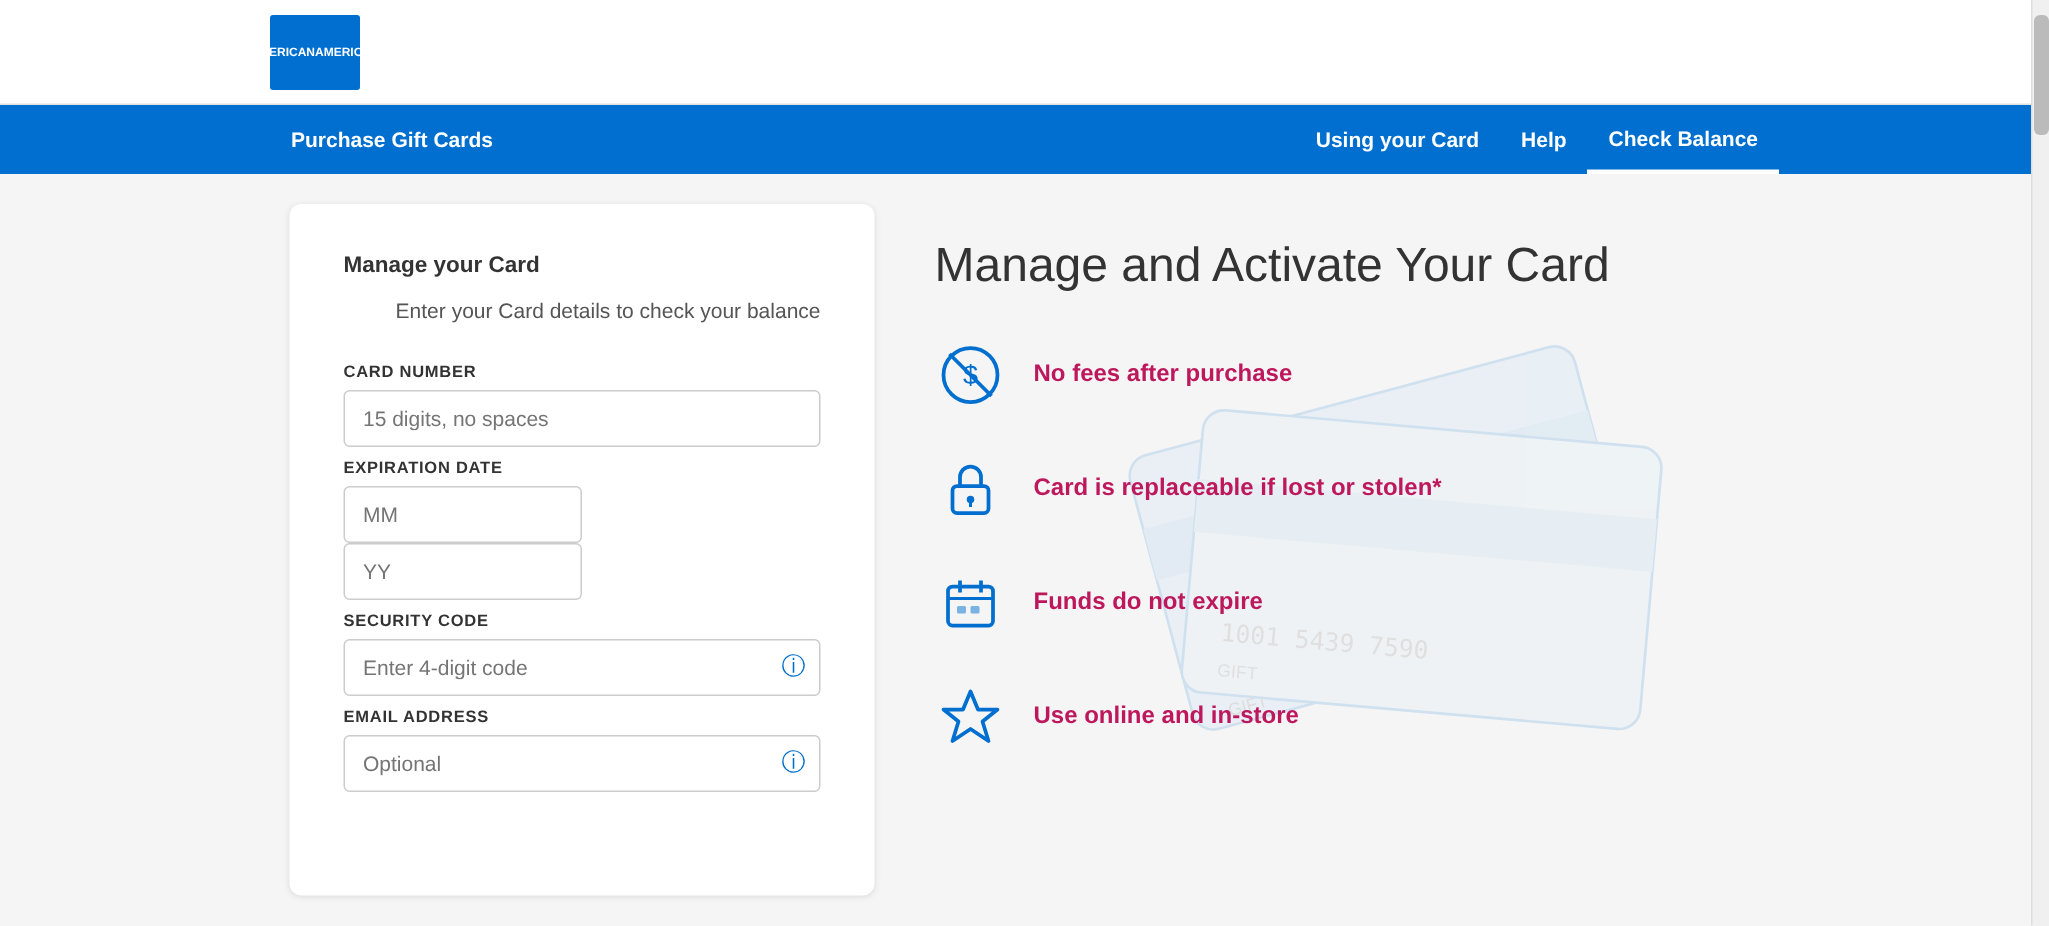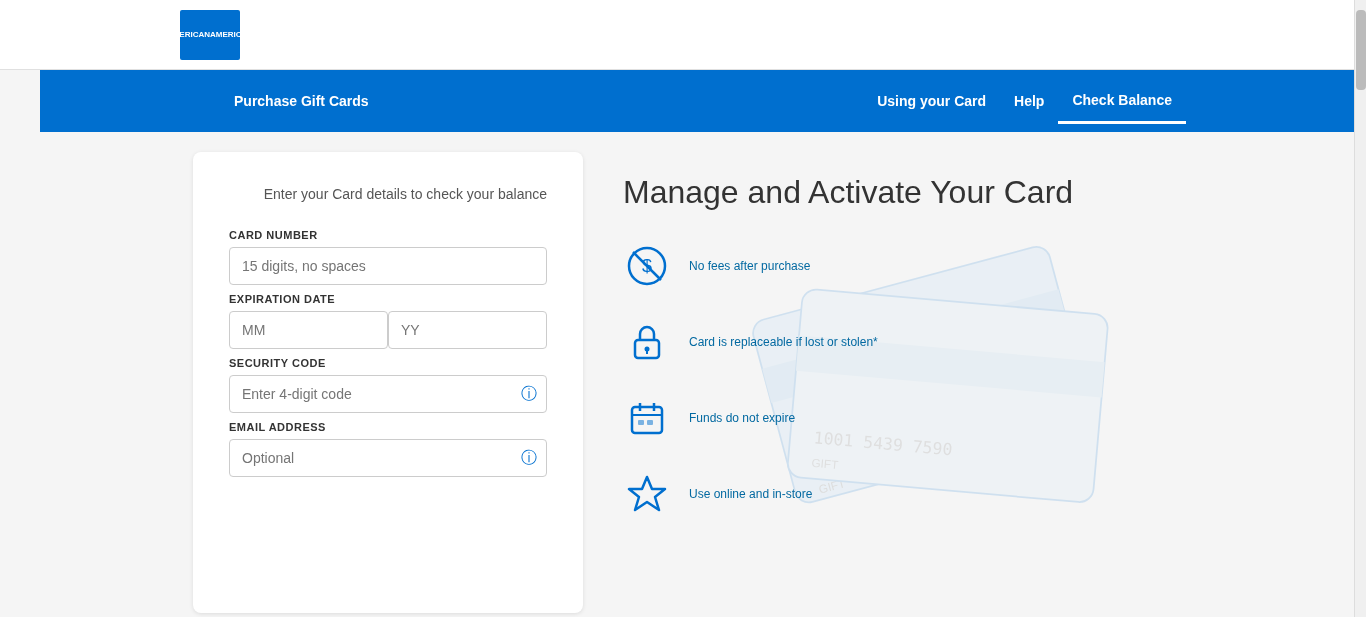--- a/index.html
+++ b/index.html
@@ -33,22 +33,21 @@
       padding: 4px;
       border-radius: 2px;
     }
 
     
     .nav {
       background: #006fcf;
       display: flex;
       align-items: center;
       padding: 0 180px;
-      height: 62px;
-      margin-left: 40px;
+      height: 46px;
     }
     .nav-left {
       flex: 1;
     }
     .nav-item {
       color: #fff;
       font-size: 14px;
       font-weight: 600;
       text-decoration: none;
       padding: 0 14px;
@@ -120,20 +119,21 @@
       border: 1px solid #ccc;
       border-radius: 4px;
       padding: 10px 12px;
       font-size: 14px;
       color: #0f172a;
       outline: none;
     }
     .expiry-row {
       display: flex;
       gap: 0;
+      flex-direction: column;
     }
     .expiry-row .field-input {
       width: 50%;
     }
     .input-with-icon {
       position: relative;
     }
     .input-with-icon .field-input {
       padding-right: 36px;
     }
@@ -185,22 +185,23 @@
     }
     .feature-icon {
       width: 48px;
       height: 48px;
       flex-shrink: 0;
       display: flex;
       align-items: center;
       justify-content: center;
     }
     .feature-text {
-      font-size: 12px;
-      color: #0369a1;
+      font-size: 16px;
+      color: #be185d;
+      font-weight: bold;
     }
 
     
     .scrollbar-track {
       position: fixed;
       right: 0;
       top: 0;
       bottom: 0;
       width: 12px;
       background: #f0f0f0;
@@ -236,20 +237,21 @@
     <a class="nav-item">Using your Card</a>
     <a class="nav-item">Help</a>
     <a class="nav-item nav-item-active">Check Balance</a>
   </div>
 </nav>
 
 <div class="main-content">
   <div class="content-wrapper">
 
     <div class="form-card">
+      <div class="form-title">Manage your Card</div>
       <div class="form-subtitle">Enter your Card details to check your balance</div>
 
       <div class="field-group">
         <label class="field-label">CARD NUMBER</label>
         <input class="field-input" type="text" placeholder="15 digits, no spaces" style="">
       </div>
 
       <div class="field-group">
         <label class="field-label">EXPIRATION DATE</label>
         <div class="expiry-row">

